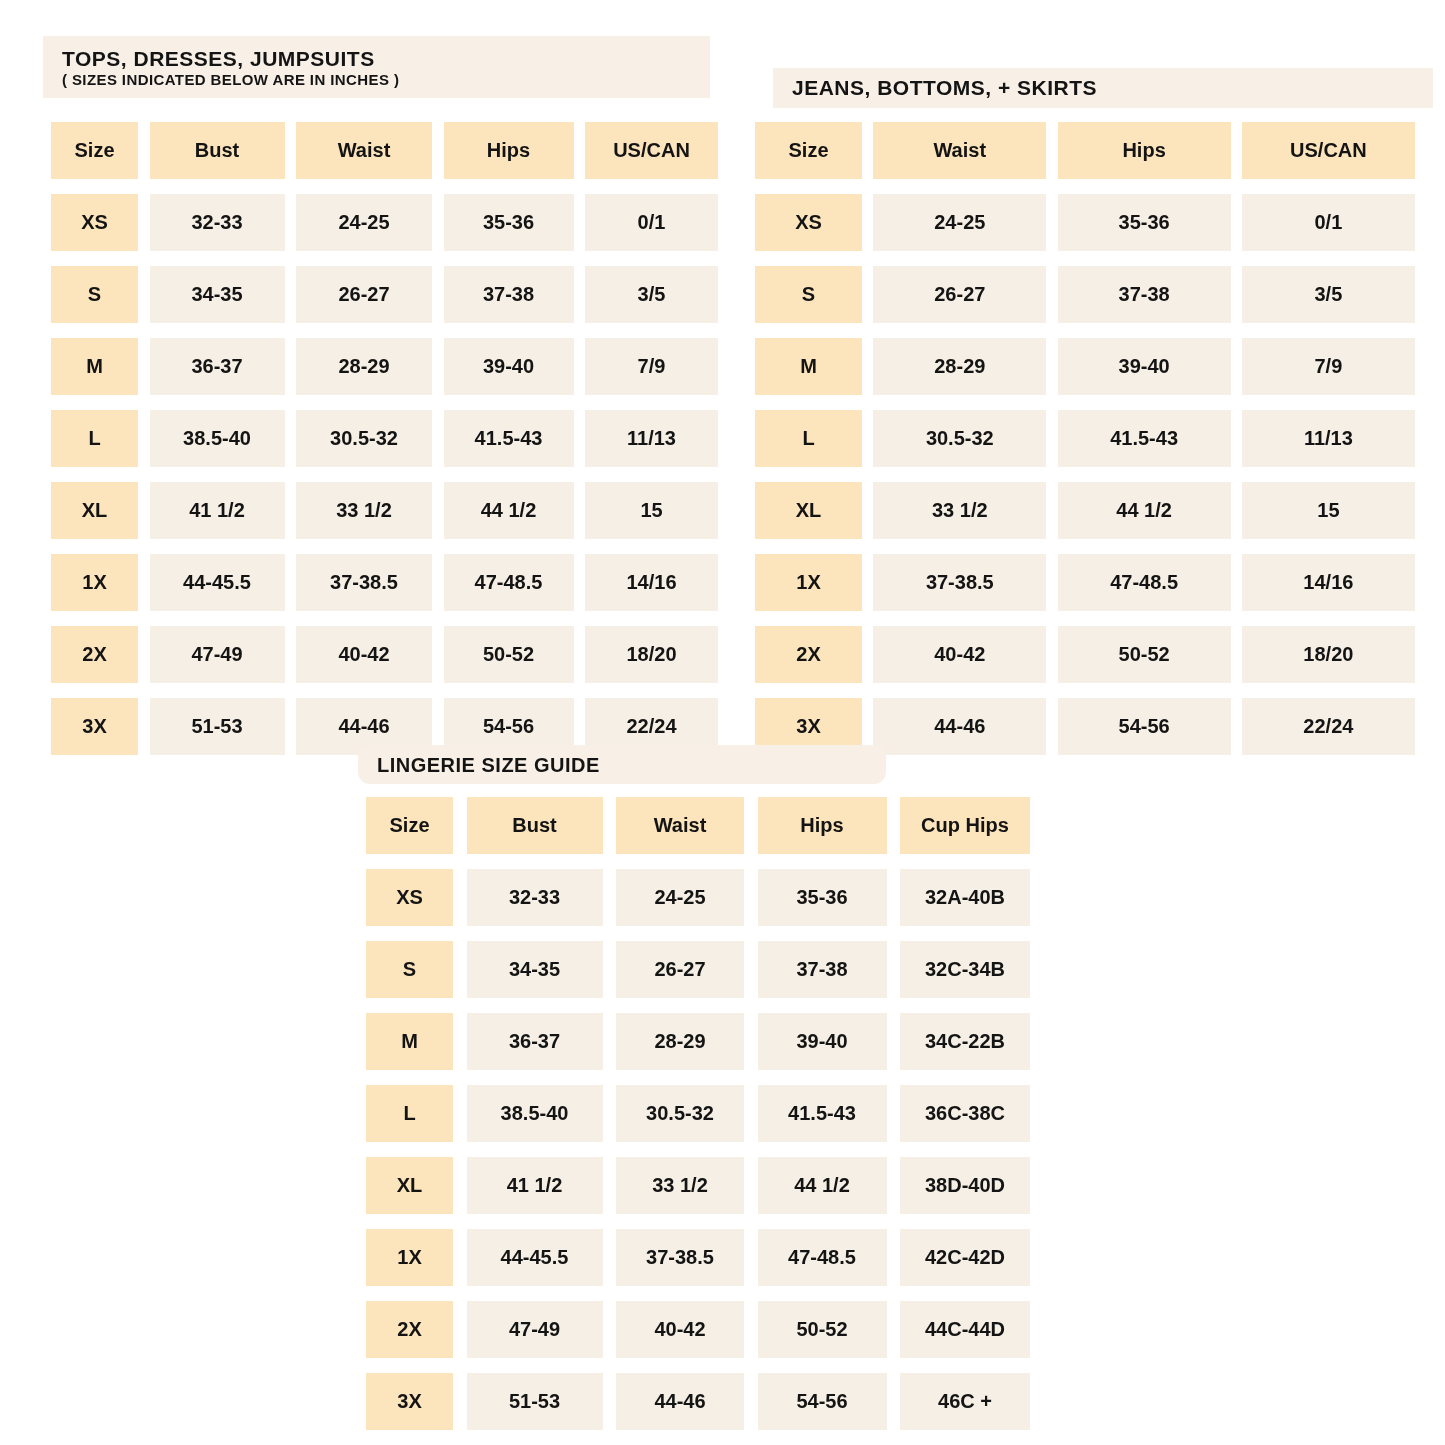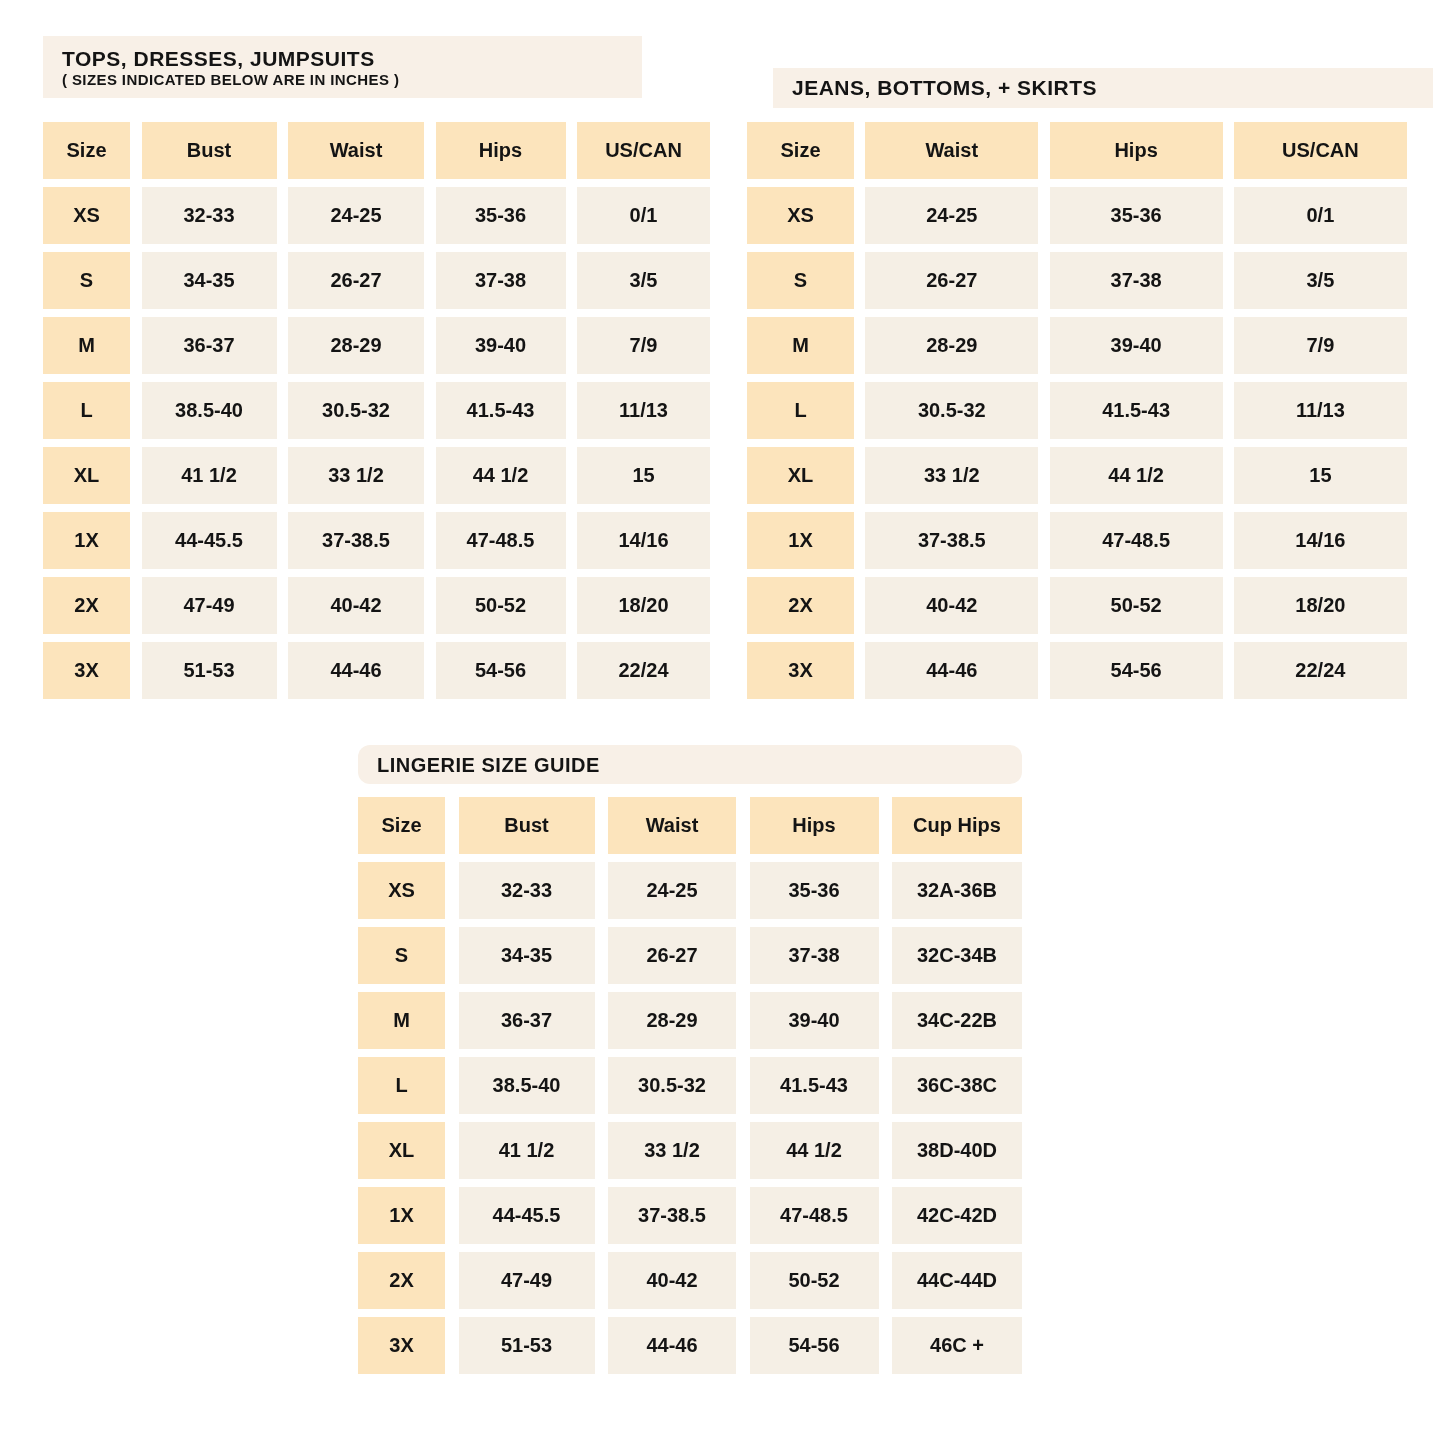--- a/index.html
+++ b/index.html
@@ -20,21 +20,21 @@
     display: flex;
     flex-direction: column;
     justify-content: center;
     padding-left: 19px;
     box-sizing: border-box;
   }
   .title-main { font-size: 21px; letter-spacing: 0.5px; line-height: 1.2; }
   .title-sub  { font-size: 15px; letter-spacing: 0.4px; margin-top: 0; }
   #lingerie-title .title-main { font-size: 20px; }
 
-  .grid { position: absolute; display: grid; row-gap: 8px; }
+  .grid { position: absolute; display: grid; row-gap: 15px; margin-left: 8px; }
   #tops-grid {
     left: 43px; top: 122px; width: 667px;
     grid-template-columns: 87px 135px 136px 130px 133px;
     column-gap: 11.5px;
   }
   #jeans-grid {
     left: 747px; top: 122px; width: 660px;
     grid-template-columns: 107px 173px 173px 173px;
     column-gap: 11.3px;
   }
@@ -48,23 +48,23 @@
     height: 57px;
     display: flex;
     align-items: center;
     justify-content: center;
     font-size: 20px;
     background: var(--cell-bg, #F5EFE5);
     white-space: nowrap;
   }
   .cell.peach { background: var(--peach, #FCE4BC); }
 
-  #tops-title     { left: 43px;  top: 36px;  width: 599px; height: 62px; }
+  #tops-title     { left: 43px;  top: 36px;  width: 667px; height: 62px; }
   #jeans-title    { left: 747px; top: 68px;  width: 660px; height: 40px; margin-left: 26px; }
-  #lingerie-title { left: 358px; top: 745px; width: 664px; height: 39px; border-radius: 12px; }
+  #lingerie-title { left: 358px; top: 745px; width: 528px; height: 39px; border-radius: 12px; }
 </style>
 </head>
 <body>
 
 <div class="canvas" style="--page-bg: #ffffff; --title-bg: #f8f0e7; --peach: #fce4bc; --cell-bg: #f5efe5; --text: #141414;">
 
   <header class="title-bar" id="tops-title">
     <div class="title-main">TOPS, DRESSES, JUMPSUITS</div>
     <div class="title-sub">( SIZES INDICATED BELOW ARE IN INCHES )</div>
   </header>
@@ -164,21 +164,21 @@
   <div class="grid" id="lingerie-grid">
       <div class="cell peach">Size</div>
       <div class="cell peach">Bust</div>
       <div class="cell peach">Waist</div>
       <div class="cell peach">Hips</div>
       <div class="cell peach">Cup Hips</div>
       <div class="cell peach">XS</div>
       <div class="cell">32-33</div>
       <div class="cell">24-25</div>
       <div class="cell">35-36</div>
-      <div class="cell">32A-36B</div>
+      <div class="cell">32A-40B</div>
       <div class="cell peach">S</div>
       <div class="cell">34-35</div>
       <div class="cell">26-27</div>
       <div class="cell">37-38</div>
       <div class="cell">32C-34B</div>
       <div class="cell peach">M</div>
       <div class="cell">36-37</div>
       <div class="cell">28-29</div>
       <div class="cell">39-40</div>
       <div class="cell">34C-22B</div>

